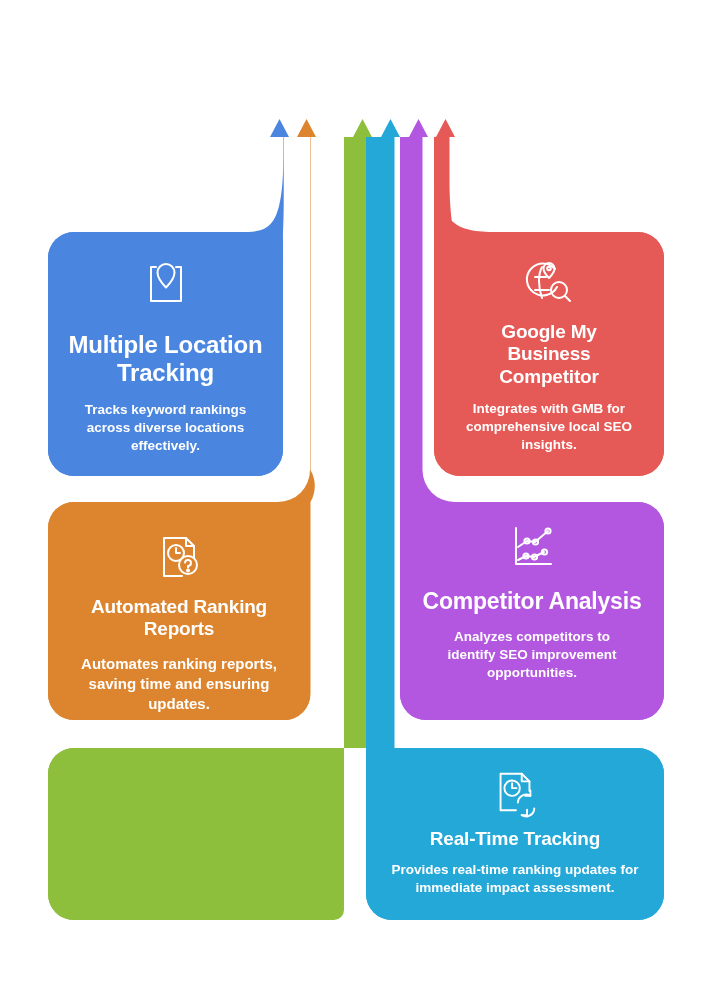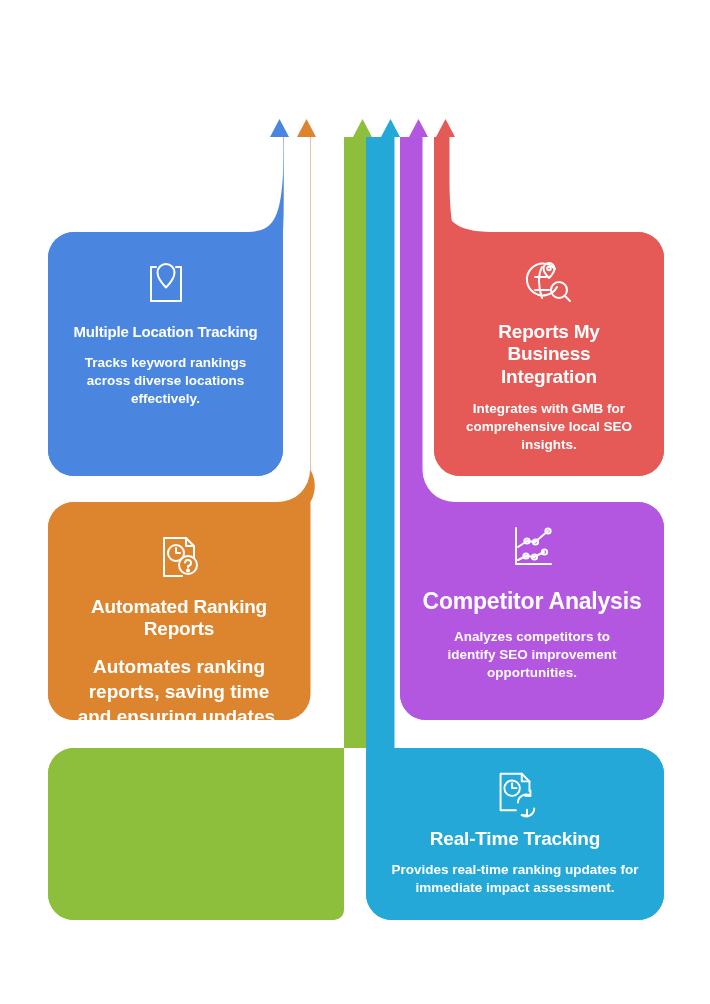--- a/index.html
+++ b/index.html
@@ -56,36 +56,36 @@
     color: #ffffff;
     line-height: 1.33;
     font-weight: bold;
   }
 
   
   #card-multiple-location-tracking {
     left: 48px; top: 232px; width: 235px; height: 244px;
     padding-top: 25px;
   }
-  #card-multiple-location-tracking .card-title { font-size: 15px; margin-top: 12px; width: 200px; }
+  #card-multiple-location-tracking .card-title { font-size: 24px; margin-top: 20px; width: 200px; }
   #card-multiple-location-tracking .card-desc { font-size: 13.5px; margin-top: 13px; width: 182px; }
 
   #card-google-my-business-integration {
     left: 434px; top: 232px; width: 230px; height: 244px;
     padding-top: 25px;
   }
   #card-google-my-business-integration .card-title { font-size: 19px; margin-top: 10px; width: 160px; }
   #card-google-my-business-integration .card-desc { font-size: 13.5px; margin-top: 12px; width: 184px; }
 
   #card-automated-ranking-reports {
     left: 48px; top: 502px; width: 262px; height: 218px;
     padding-top: 28px;
   }
   #card-automated-ranking-reports .card-title { font-size: 19px; margin-top: 12px; width: 230px; }
-  #card-automated-ranking-reports .card-desc { font-size: 19px; margin-top: 13px; width: 212px; }
+  #card-automated-ranking-reports .card-desc { font-size: 15px; margin-top: 13px; width: 212px; }
 
   #card-competitor-analysis {
     left: 400px; top: 502px; width: 264px; height: 218px;
     padding-top: 18px;
   }
   #card-competitor-analysis .card-title { font-size: 23px; margin-top: 14px; width: 240px; }
   #card-competitor-analysis .card-desc { font-size: 13.5px; margin-top: 13px; width: 196px; }
 
   #card-user-friendly-dashboard {
     left: 48px; top: 748px; width: 296px; height: 172px;
@@ -203,21 +203,21 @@
       <span class="card-icon">
         <svg width="54" height="54" viewBox="0 0 54 54" fill="none" stroke="#ffffff" stroke-width="2" stroke-linecap="round" stroke-linejoin="round">
           <path d="M33 12 a16 16 0 1 0 2 18"></path>
           <path d="M13 20 h11 M13 33 h14 M20 10 c-4 7 -4 20 0 31"></path>
           <path d="M27 6 a5.5 5.5 0 0 0 -5.5 5.5 c0 4 5.5 9.5 5.5 9.5 s5.5 -5.5 5.5 -9.5 A5.5 5.5 0 0 0 27 6 Z"></path>
           <circle cx="27" cy="11.5" r="1.8"></circle>
           <circle cx="37" cy="33" r="8"></circle>
           <path d="M43 39 l5 5"></path>
         </svg>
       </span>
-      <div class="card-title">Reports My Business Integration</div>
+      <div class="card-title">Google My Business Competitor</div>
       <div class="card-desc">Integrates with GMB for comprehensive local SEO insights.</div>
     </div>
 
     <div class="card" id="card-automated-ranking-reports">
       <span class="card-icon">
         <svg width="54" height="54" viewBox="0 0 54 54" fill="none" stroke="#ffffff" stroke-width="2" stroke-linecap="round" stroke-linejoin="round">
           <path d="M12 8 h22 l8 8 v12 M12 8 v38 h18"></path>
           <path d="M34 8 v8 h8"></path>
           <circle cx="24" cy="23" r="8"></circle>
           <path d="M24 18 v5 h4"></path>

